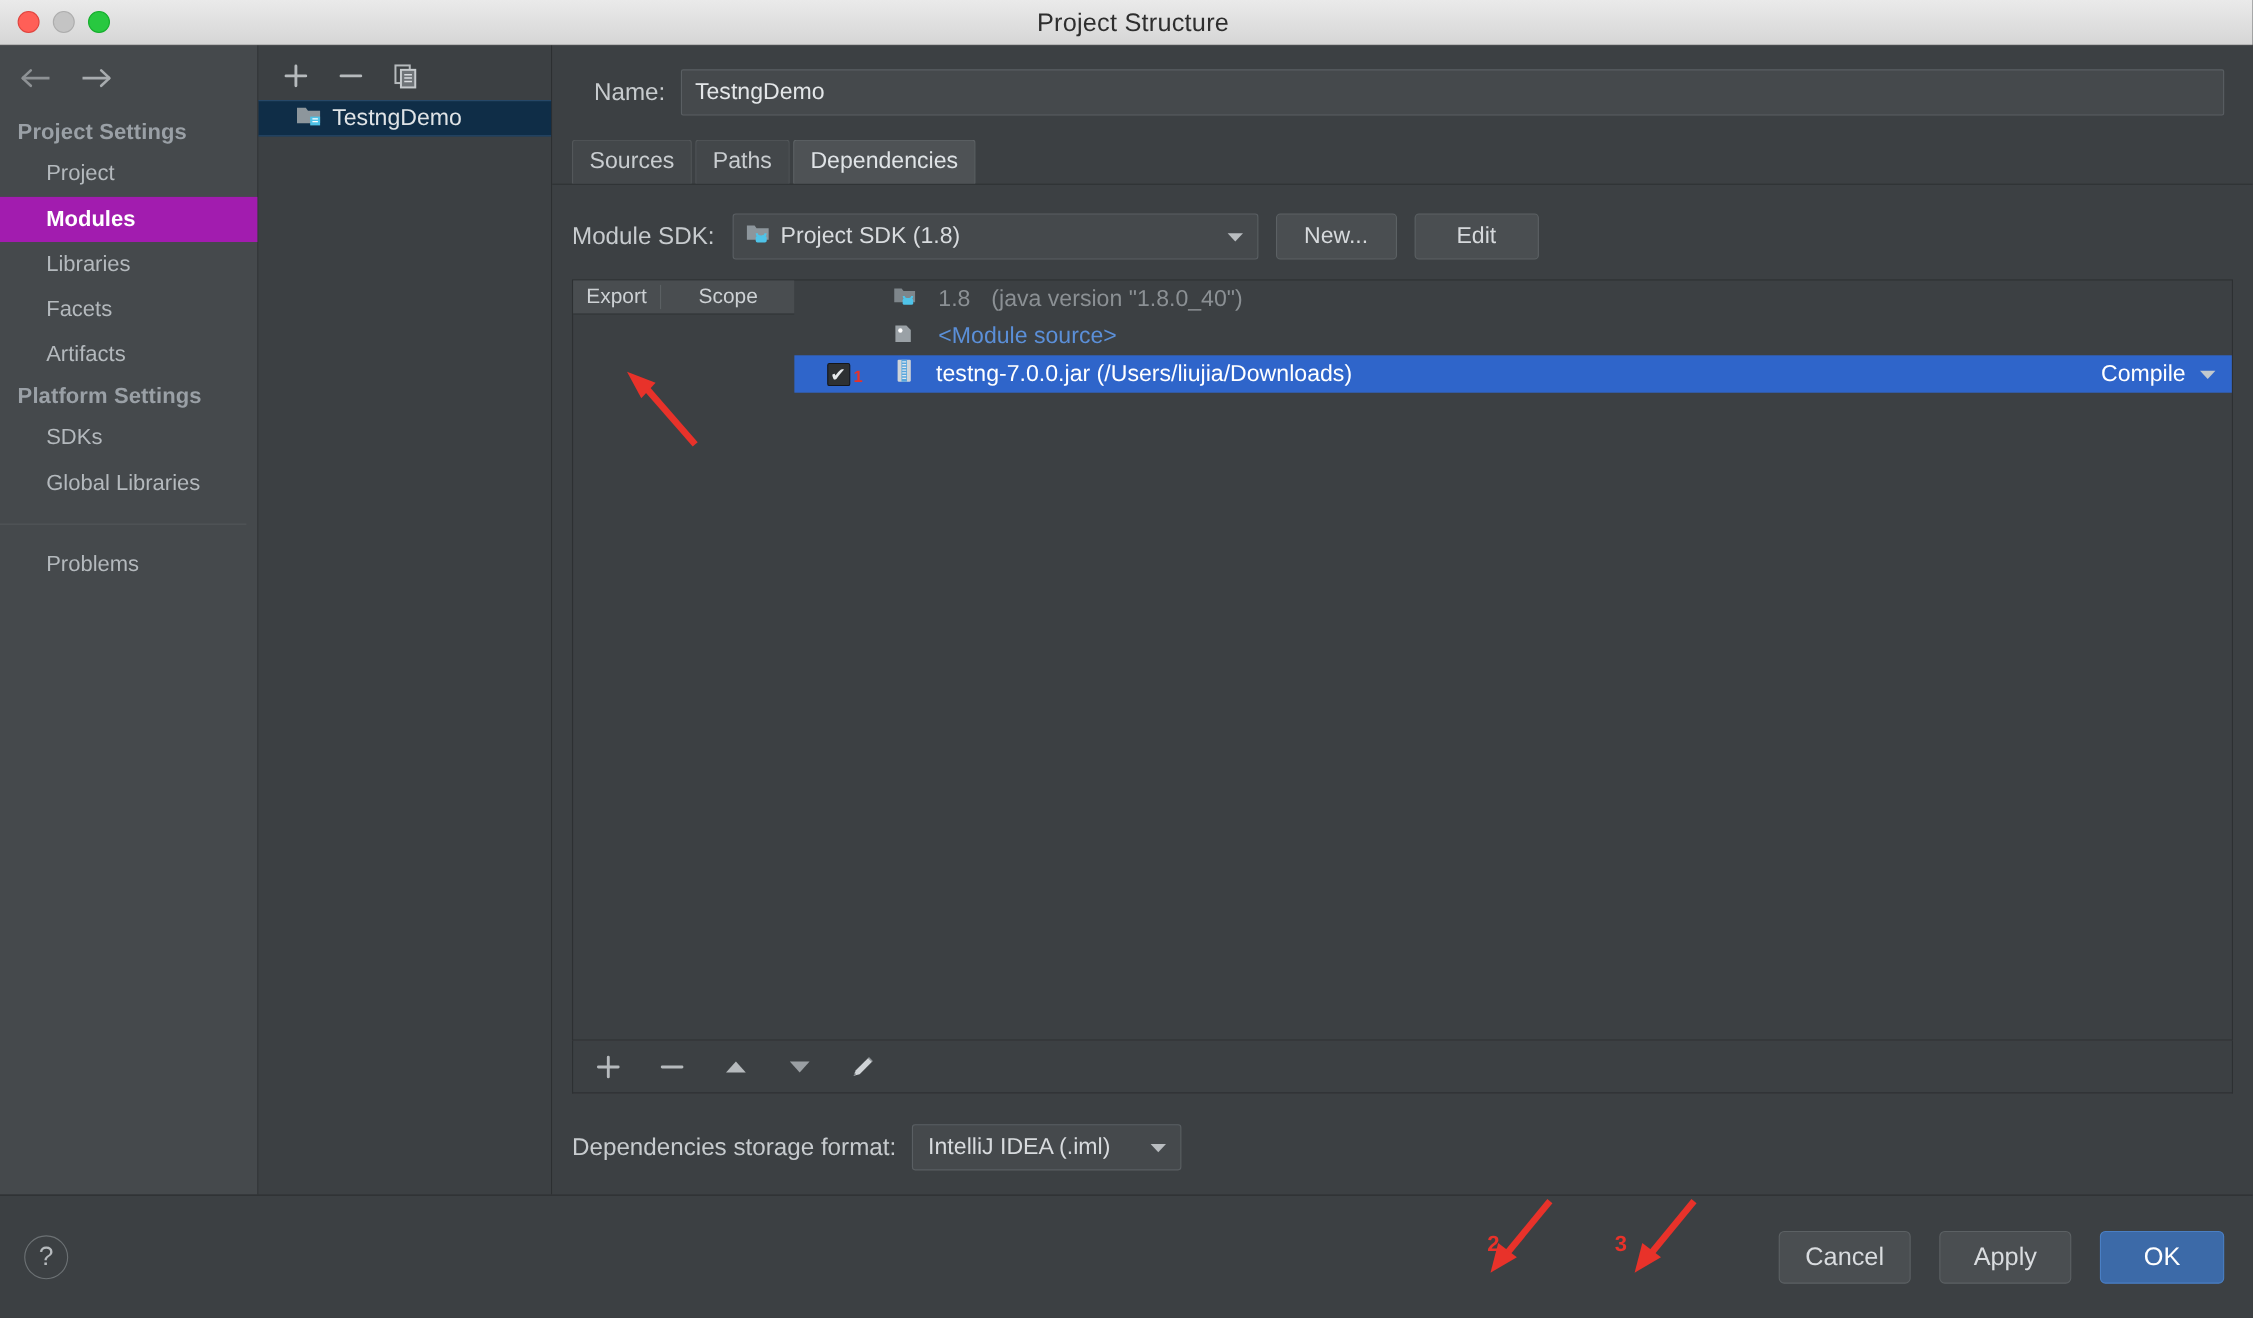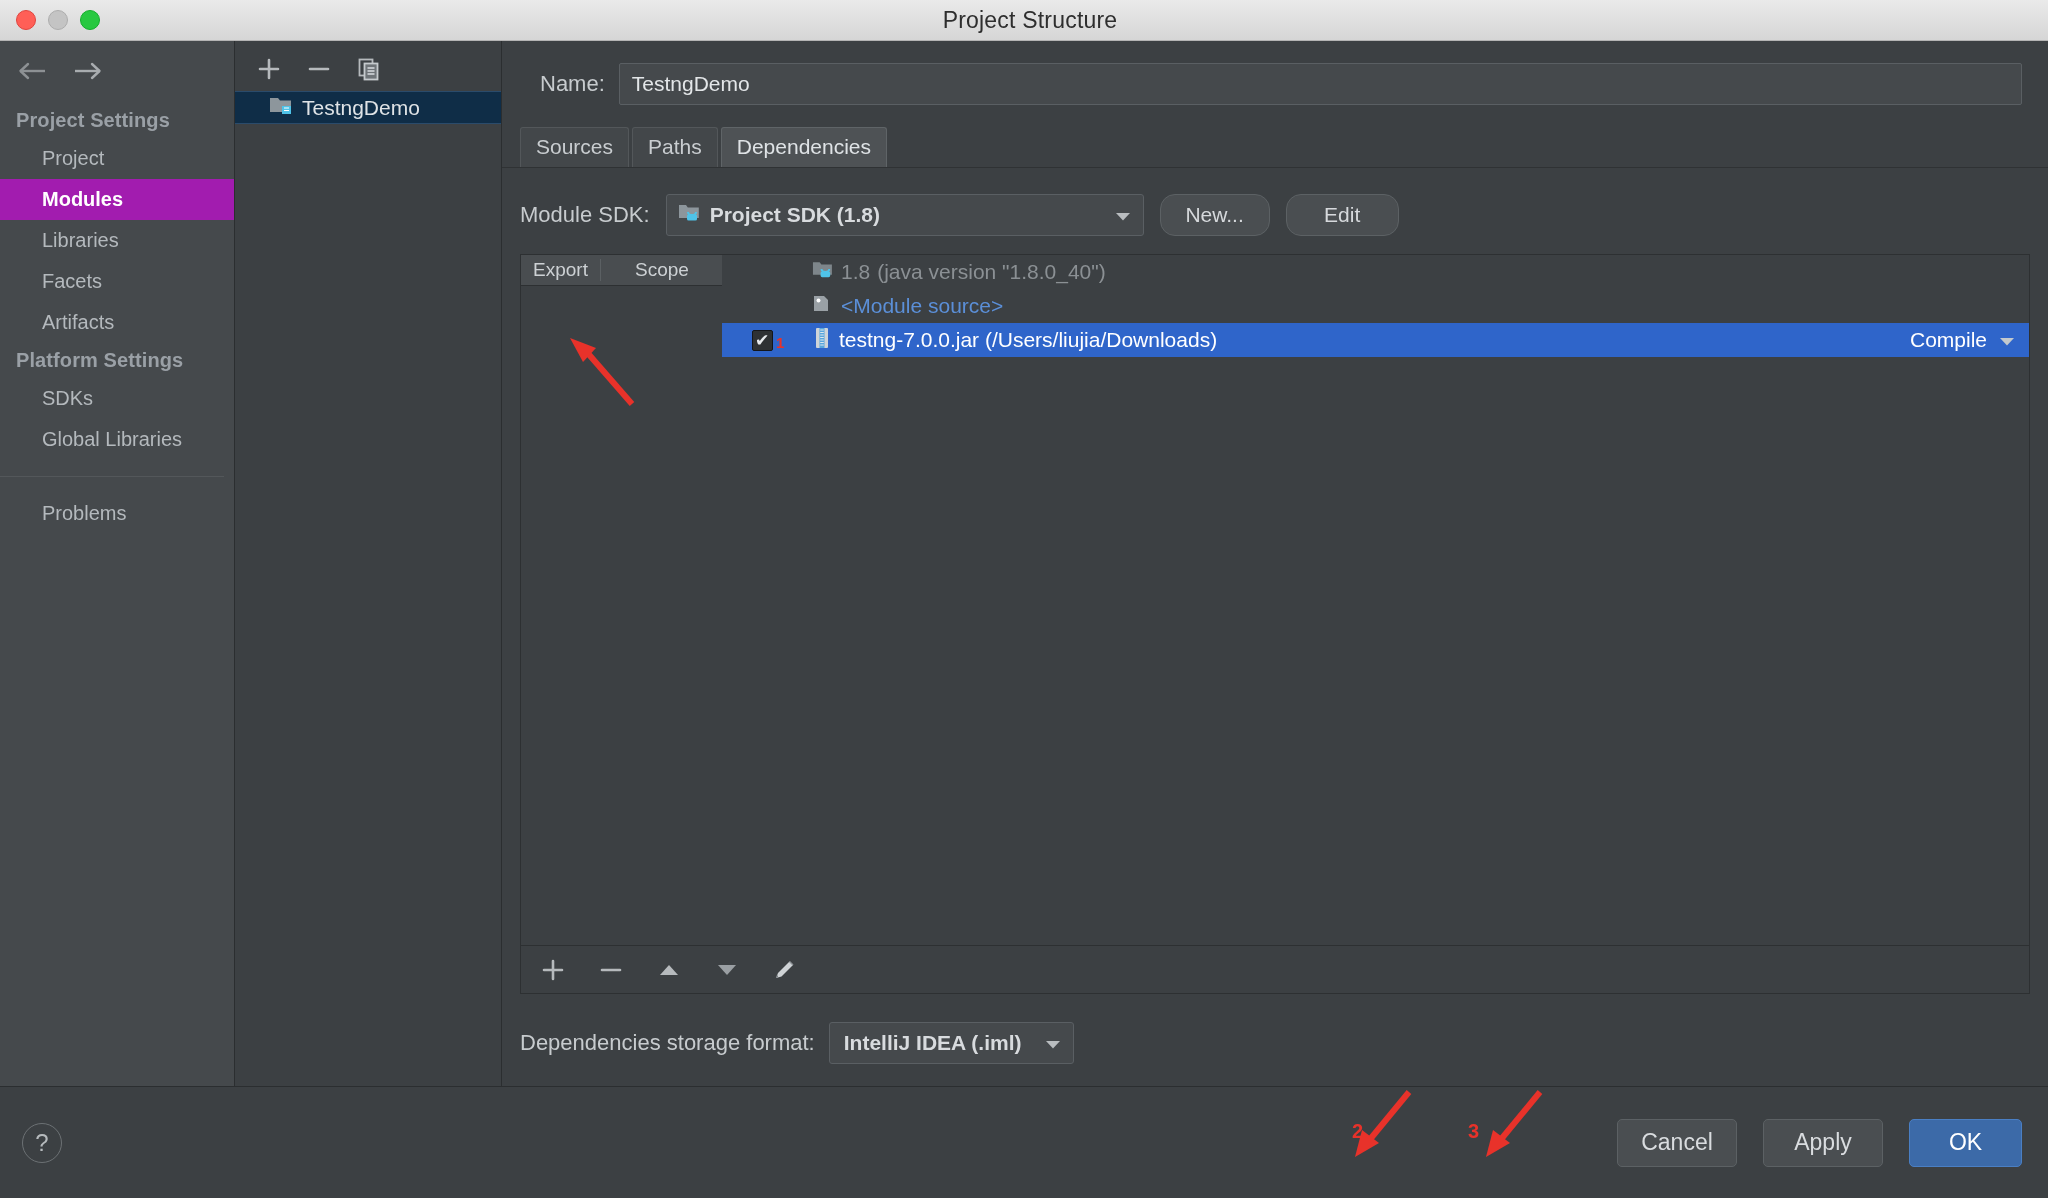--- a/index.html
+++ b/index.html
@@ -219,35 +219,34 @@
     height: 42px;
     background: #45494c;
     border: 1px solid #5a5f63;
     border-radius: 3px;
     display: flex;
     align-items: center;
     gap: 9px;
     padding: 0 34px 0 11px;
     color: #d8dbde;
     font-size: 21px;
-    font-weight: bold;
   }
   .combo .caret {
     position: absolute;
     right: 12px; top: 50%;
     transform: translateY(-50%);
   }
   .combo.sdk { flex: 0 0 478px; }
   .btn {
     height: 42px;
     min-width: 110px;
     padding: 0 18px;
     background: #4a4e51;
     border: 1px solid #5c6164;
-    border-radius: 15px;
+    border-radius: 4px;
     color: #d6d9dc;
     font-size: 21px;
     font-family: "Liberation Sans", sans-serif;
     cursor: default;
   }
   .btn.wide { min-width: 113px; }
 
   
   .table-wrap {
     flex: 1 1 auto;
@@ -291,21 +290,21 @@
   .cell-export {
     width: 80px; flex: 0 0 80px;
     display: flex; align-items: center; justify-content: center;
     gap: 3px;
     position: relative;
   }
   .cell-name {
     flex: 1 1 auto;
     display: flex;
     align-items: center;
-    gap: 7px;
+    gap: 19px;
     padding-left: 10px;
     white-space: nowrap;
     overflow: hidden;
   }
   .cell-scope {
     flex: 0 0 150px;
     display: flex;
     align-items: center;
     justify-content: flex-end;
     gap: 12px;

